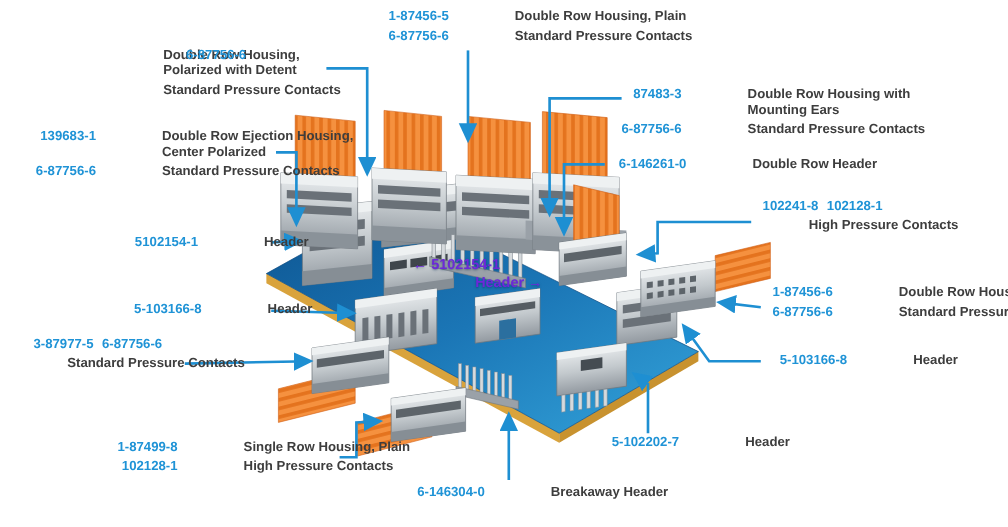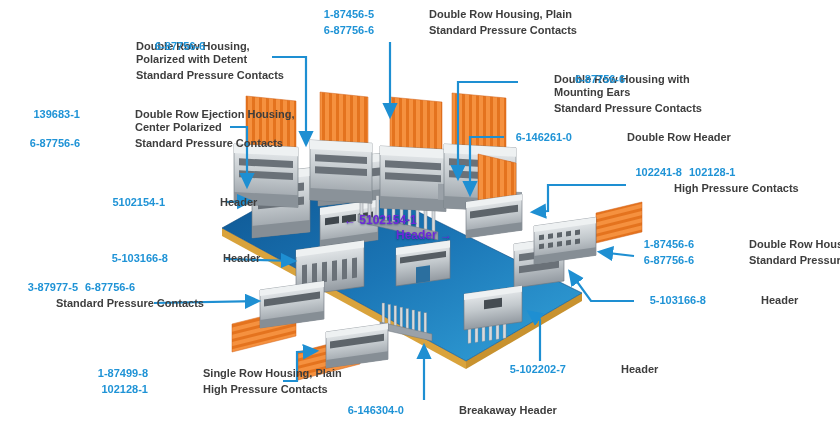--- a/index.html
+++ b/index.html
@@ -294,20 +294,21 @@
   <span class="pn">6-146304-0</span>
   <span class="desc">Breakaway Header</span>
 </div>
 
 <div class="lbl" style="left:500px;top:363px;--pnw:66px">
   <span class="pn">5-102202-7</span>
   <span class="desc">Header</span>
 </div>
 
 <div class="lbl" style="left:506px;top:73px;--pnw:62px">
+  <span class="pn">87483-3</span>
   <span class="desc wrap" style="width:156px">Double Row Housing with Mounting Ears</span>
   <span class="pn">6-87756-6</span>
   <span class="desc">Standard Pressure Contacts</span>
 </div>
 
 <div class="lbl" style="left:506px;top:131px;--pnw:66px">
   <span class="pn">6-146261-0</span>
   <span class="desc">Double Row Header</span>
 </div>
 

